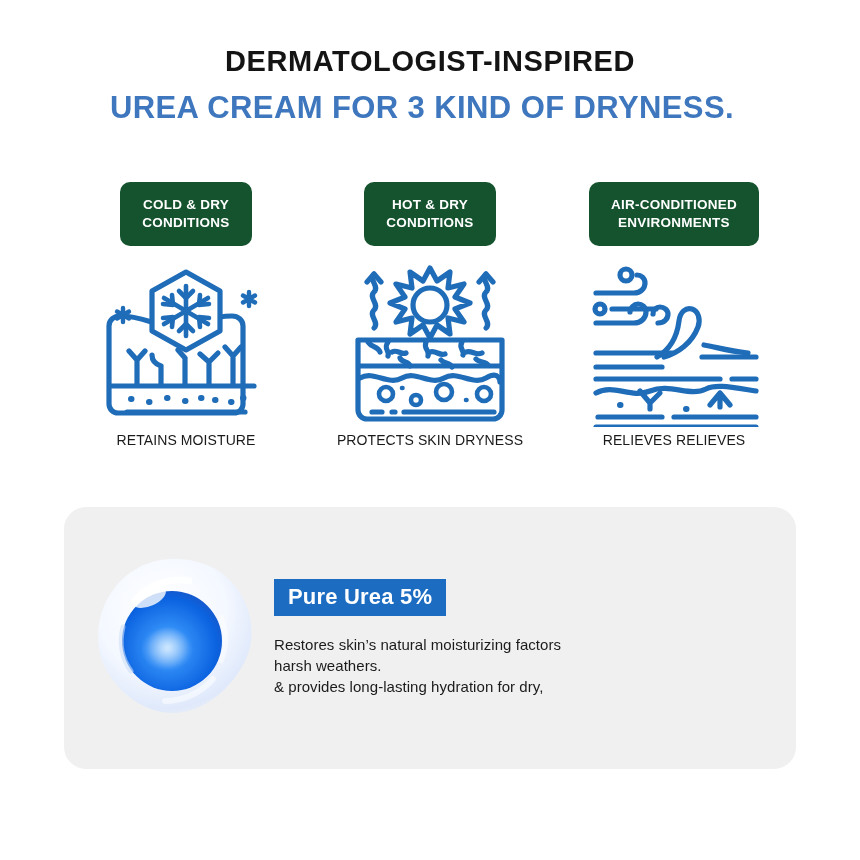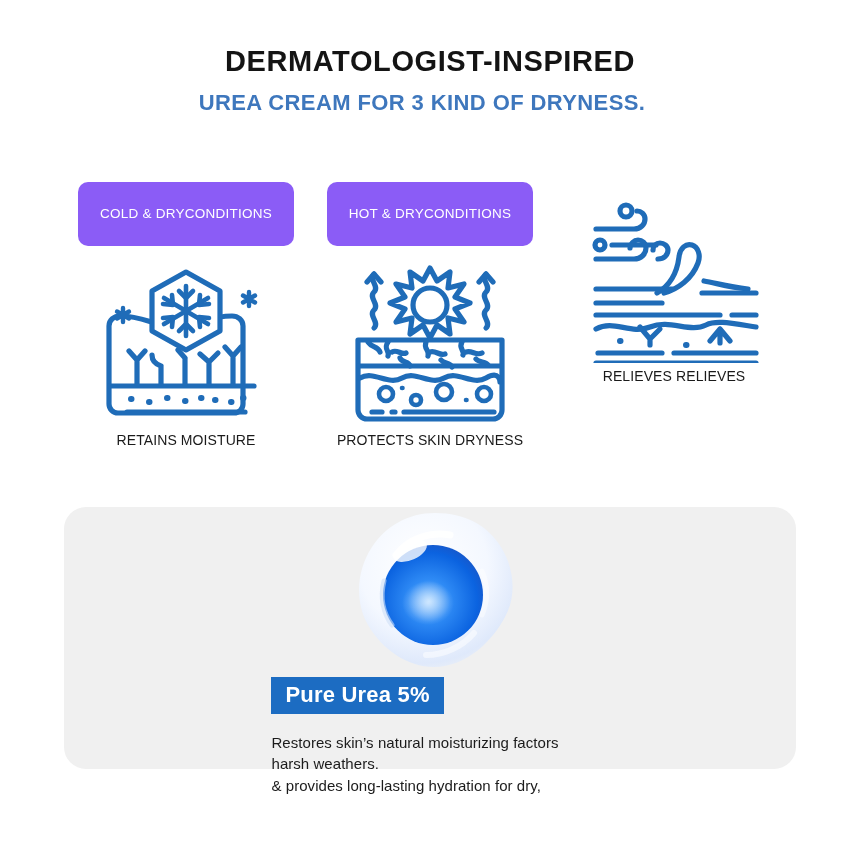--- a/index.html
+++ b/index.html
@@ -13,51 +13,51 @@
   }
   .page{position:relative;width:860px;height:860px;}
 
   
   .headings{position:absolute;left:0;top:46px;width:860px;text-align:center;}
   .h-main{
     font-size:29px;font-weight:bold;color:#141414;
     letter-spacing:0.6px;line-height:1.1;margin:0;
   }
   .h-sub{
-    font-size:22px;font-weight:bold;color:#3e77bd;
+    font-size:31px;font-weight:bold;color:#3e77bd;
     letter-spacing:0.4px;line-height:1.1;margin:13px 16px 0 0;
   }
 
   
   .cols{position:absolute;left:64px;top:182px;width:732px;
         display:flex;justify-content:space-between;align-items:flex-start;}
   .col{width:244px;display:flex;flex-direction:column;align-items:center;}
 
   .badge{
-    background:#8b5cf6;color:#ffffff;border-radius:10px;
+    background:#14532d;color:#ffffff;border-radius:10px;
     height:64px;min-width:118px;
-    display:flex;flex-direction:row;align-items:center;justify-content:center;
+    display:flex;flex-direction:column;align-items:center;justify-content:center;
     padding:0 22px;box-sizing:border-box;
-    font-size:13.5px;font-weight:normal;line-height:1.32;
+    font-size:13.5px;font-weight:bold;line-height:1.32;
     letter-spacing:0.25px;text-align:center;
   }
   .badge span{display:block;white-space:nowrap;}
 
   .icon-wrap{height:172px;display:flex;align-items:center;justify-content:center;margin-top:12px;}
 
   .caption{
     font-size:14px;color:#1a1a1a;font-weight:normal;
     letter-spacing:0.1px;white-space:nowrap;margin-top:2px;
   }
 
   
   .card{
     position:absolute;left:64px;top:507px;width:732px;height:262px;
     background:#f0f0f0;border-radius:22px;
-    display:flex;align-items:center;flex-direction:column;
+    display:flex;align-items:center;
   }
   .drop-wrap{width:200px;display:flex;align-items:center;justify-content:center;flex:none;margin-left:10px;}
   .card-text{flex:1;padding-right:30px;}
 
   .pill{
     display:inline-block;background:#1c6cc2;color:#ffffff;
     font-size:22px;font-weight:bold;letter-spacing:0.2px;
     padding:7px 14px 8px 14px;line-height:1;
   }
   .body-text{
@@ -156,20 +156,24 @@
             <circle cx="100" cy="132" r="8"></circle>
             <circle cx="140" cy="134" r="7"></circle>
             <path d="M58 128h.5M122 140h.5"></path>
           </g>
         </svg>
       </div>
       <div class="caption">PROTECTS SKIN DRYNESS</div>
     </div>
 
     <div class="col">
+      <div class="badge">
+        <span>AIR-CONDITIONED</span>
+        <span>ENVIRONMENTS</span>
+      </div>
       <div class="icon-wrap">
         <svg width="176" height="166" viewBox="0 0 176 166" fill="none" stroke="#1f6cb8" stroke-width="5.2" stroke-linecap="round" stroke-linejoin="round">
 
           <circle cx="40" cy="14" r="6"></circle>
           <path d="M10 32h38c7 0 11-5 11-10 0-5-4-8-8-8"></path>
           <circle cx="14" cy="48" r="5"></circle>
           <path d="M26 48h44"></path>
           <path d="M10 62h38c7 0 12-5 12-11 0-5-4-8-8-8s-8 4-8 8"></path>
           <path d="M72 62c6 0 10-4 10-9 0-4-4-7-8-7s-7 3-7 7"></path>
 

